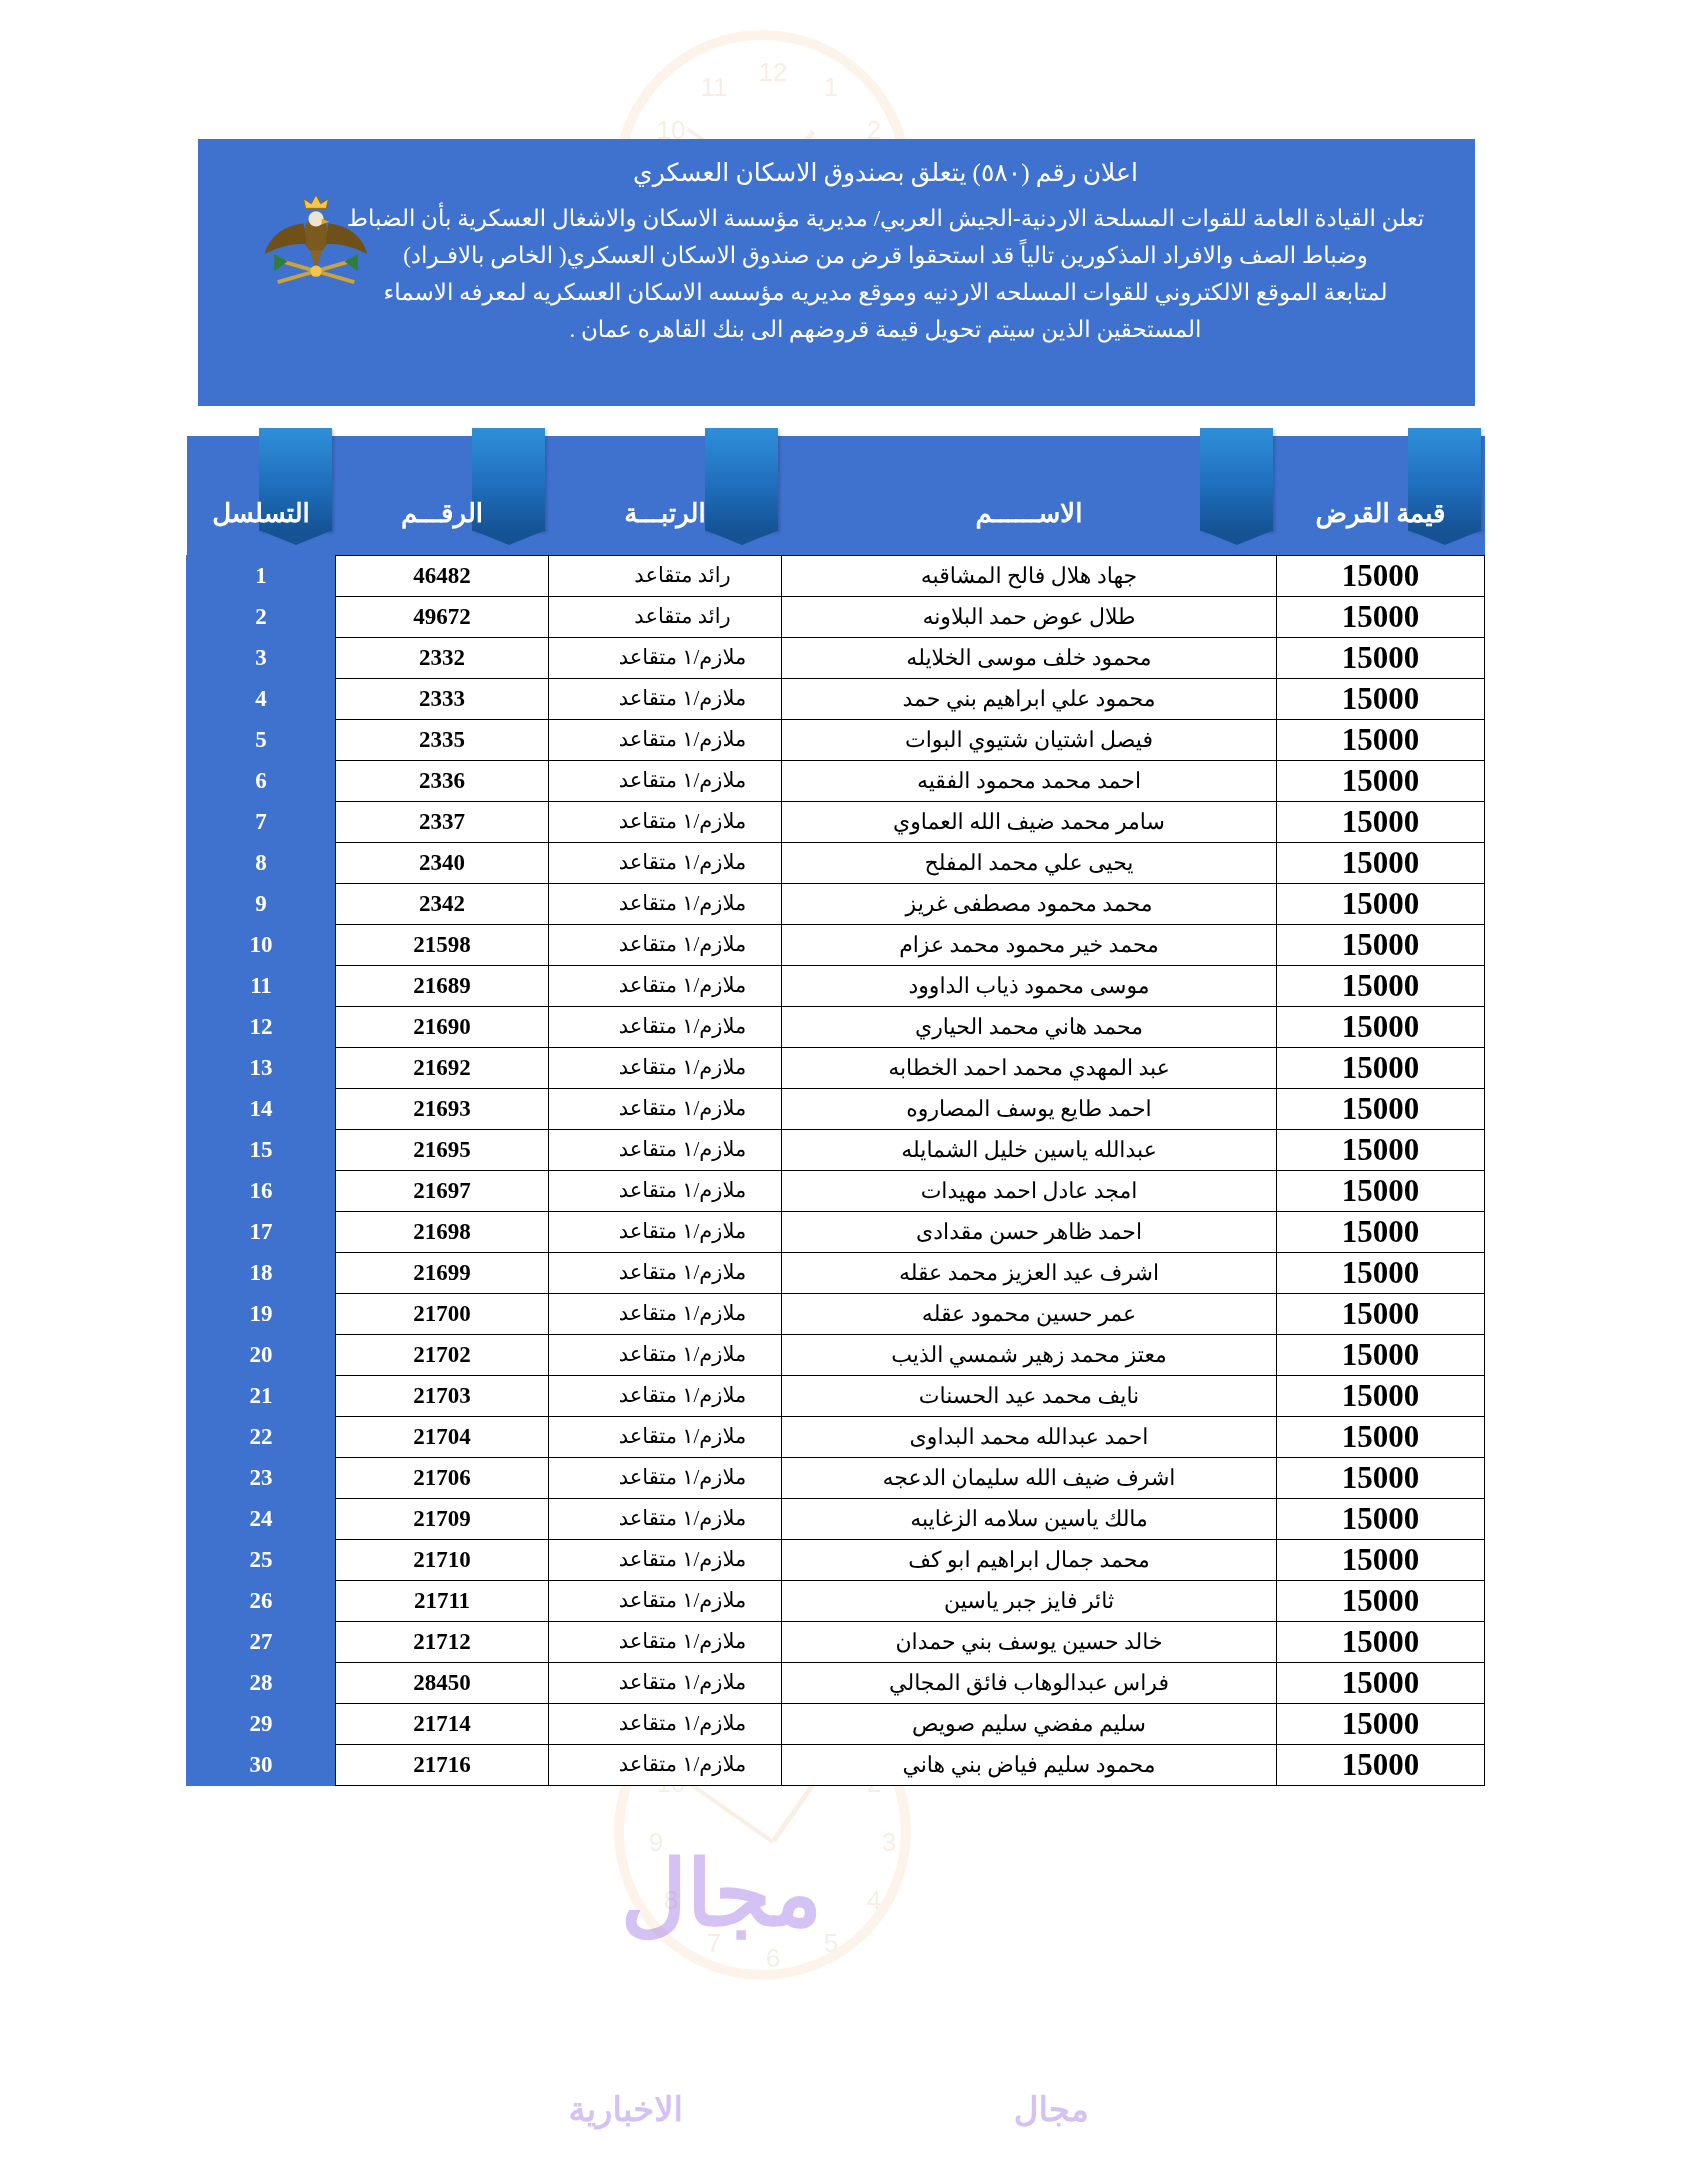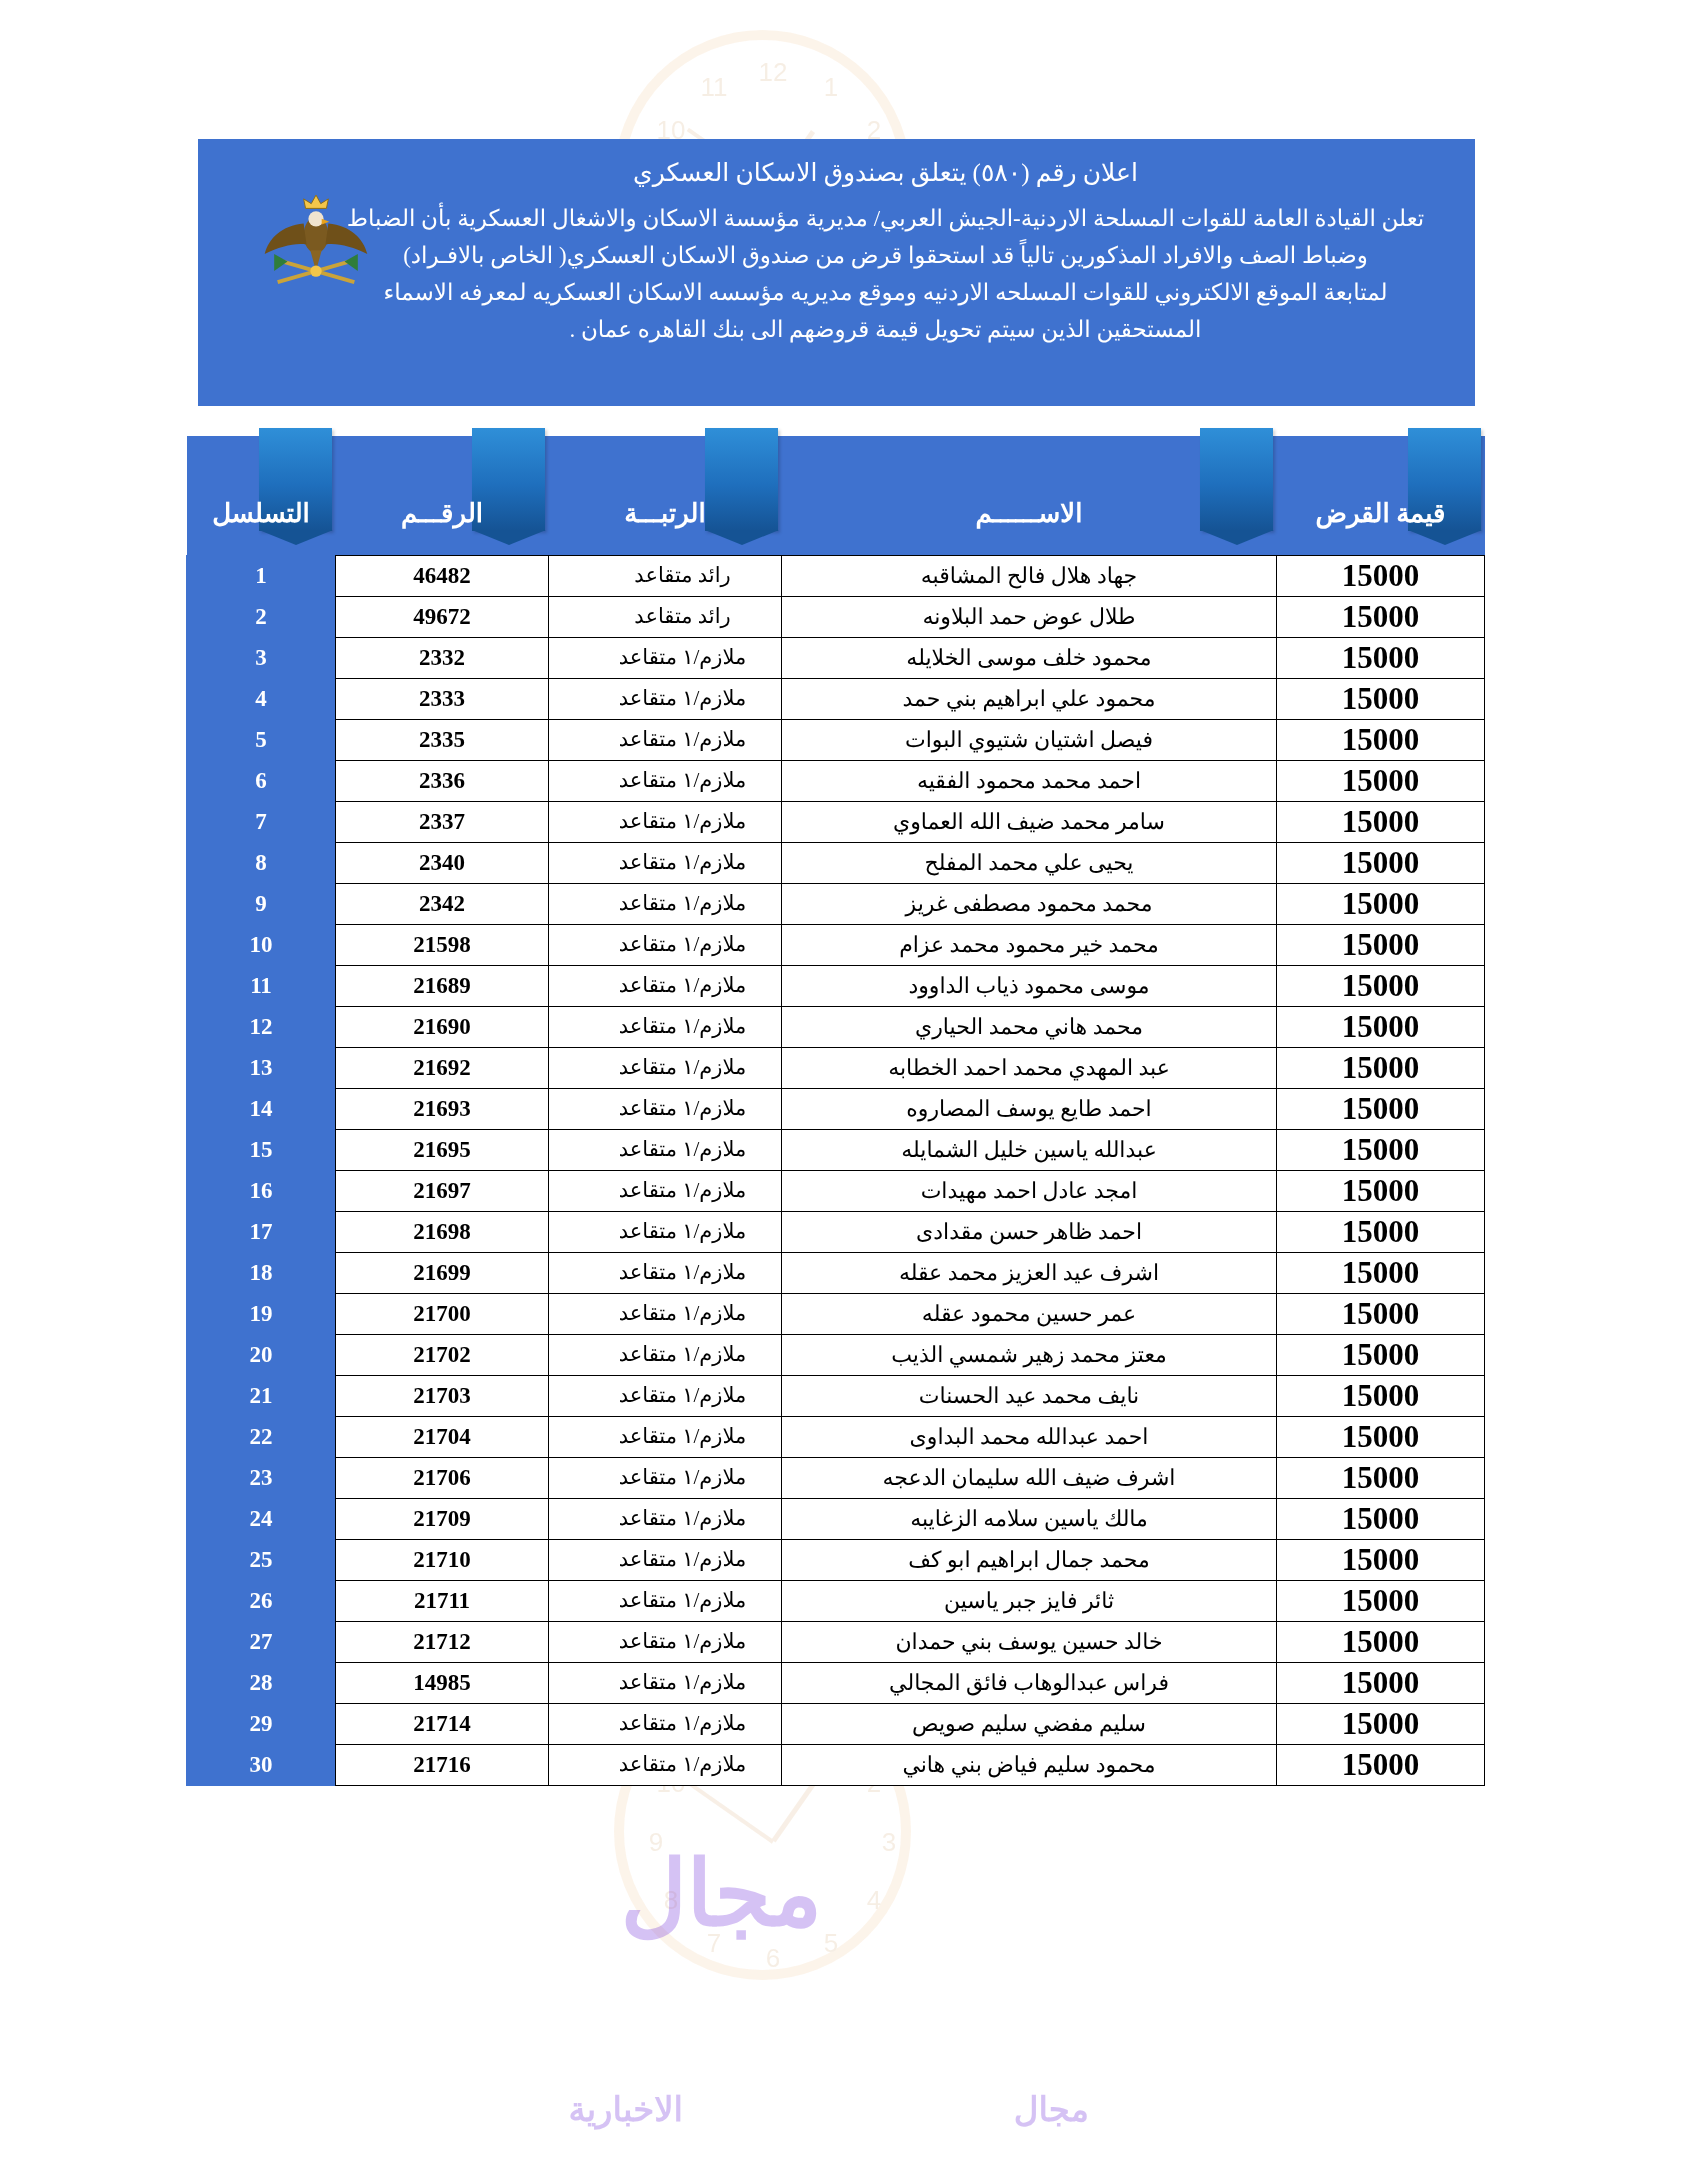--- a/index.html
+++ b/index.html
@@ -539,21 +539,21 @@
             <td class="loan">15000</td>
             <td class="name">خالد حسين يوسف بني حمدان</td>
             <td class="rank">ملازم/١ متقاعد</td>
             <td class="num">21712</td>
             <td class="seq">27</td>
           </tr>
           <tr>
             <td class="loan">15000</td>
             <td class="name">فراس عبدالوهاب فائق المجالي</td>
             <td class="rank">ملازم/١ متقاعد</td>
-            <td class="num">14985</td>
+            <td class="num">28450</td>
             <td class="seq">28</td>
           </tr>
           <tr>
             <td class="loan">15000</td>
             <td class="name">سليم مفضي سليم صويص</td>
             <td class="rank">ملازم/١ متقاعد</td>
             <td class="num">21714</td>
             <td class="seq">29</td>
           </tr>
           <tr>

